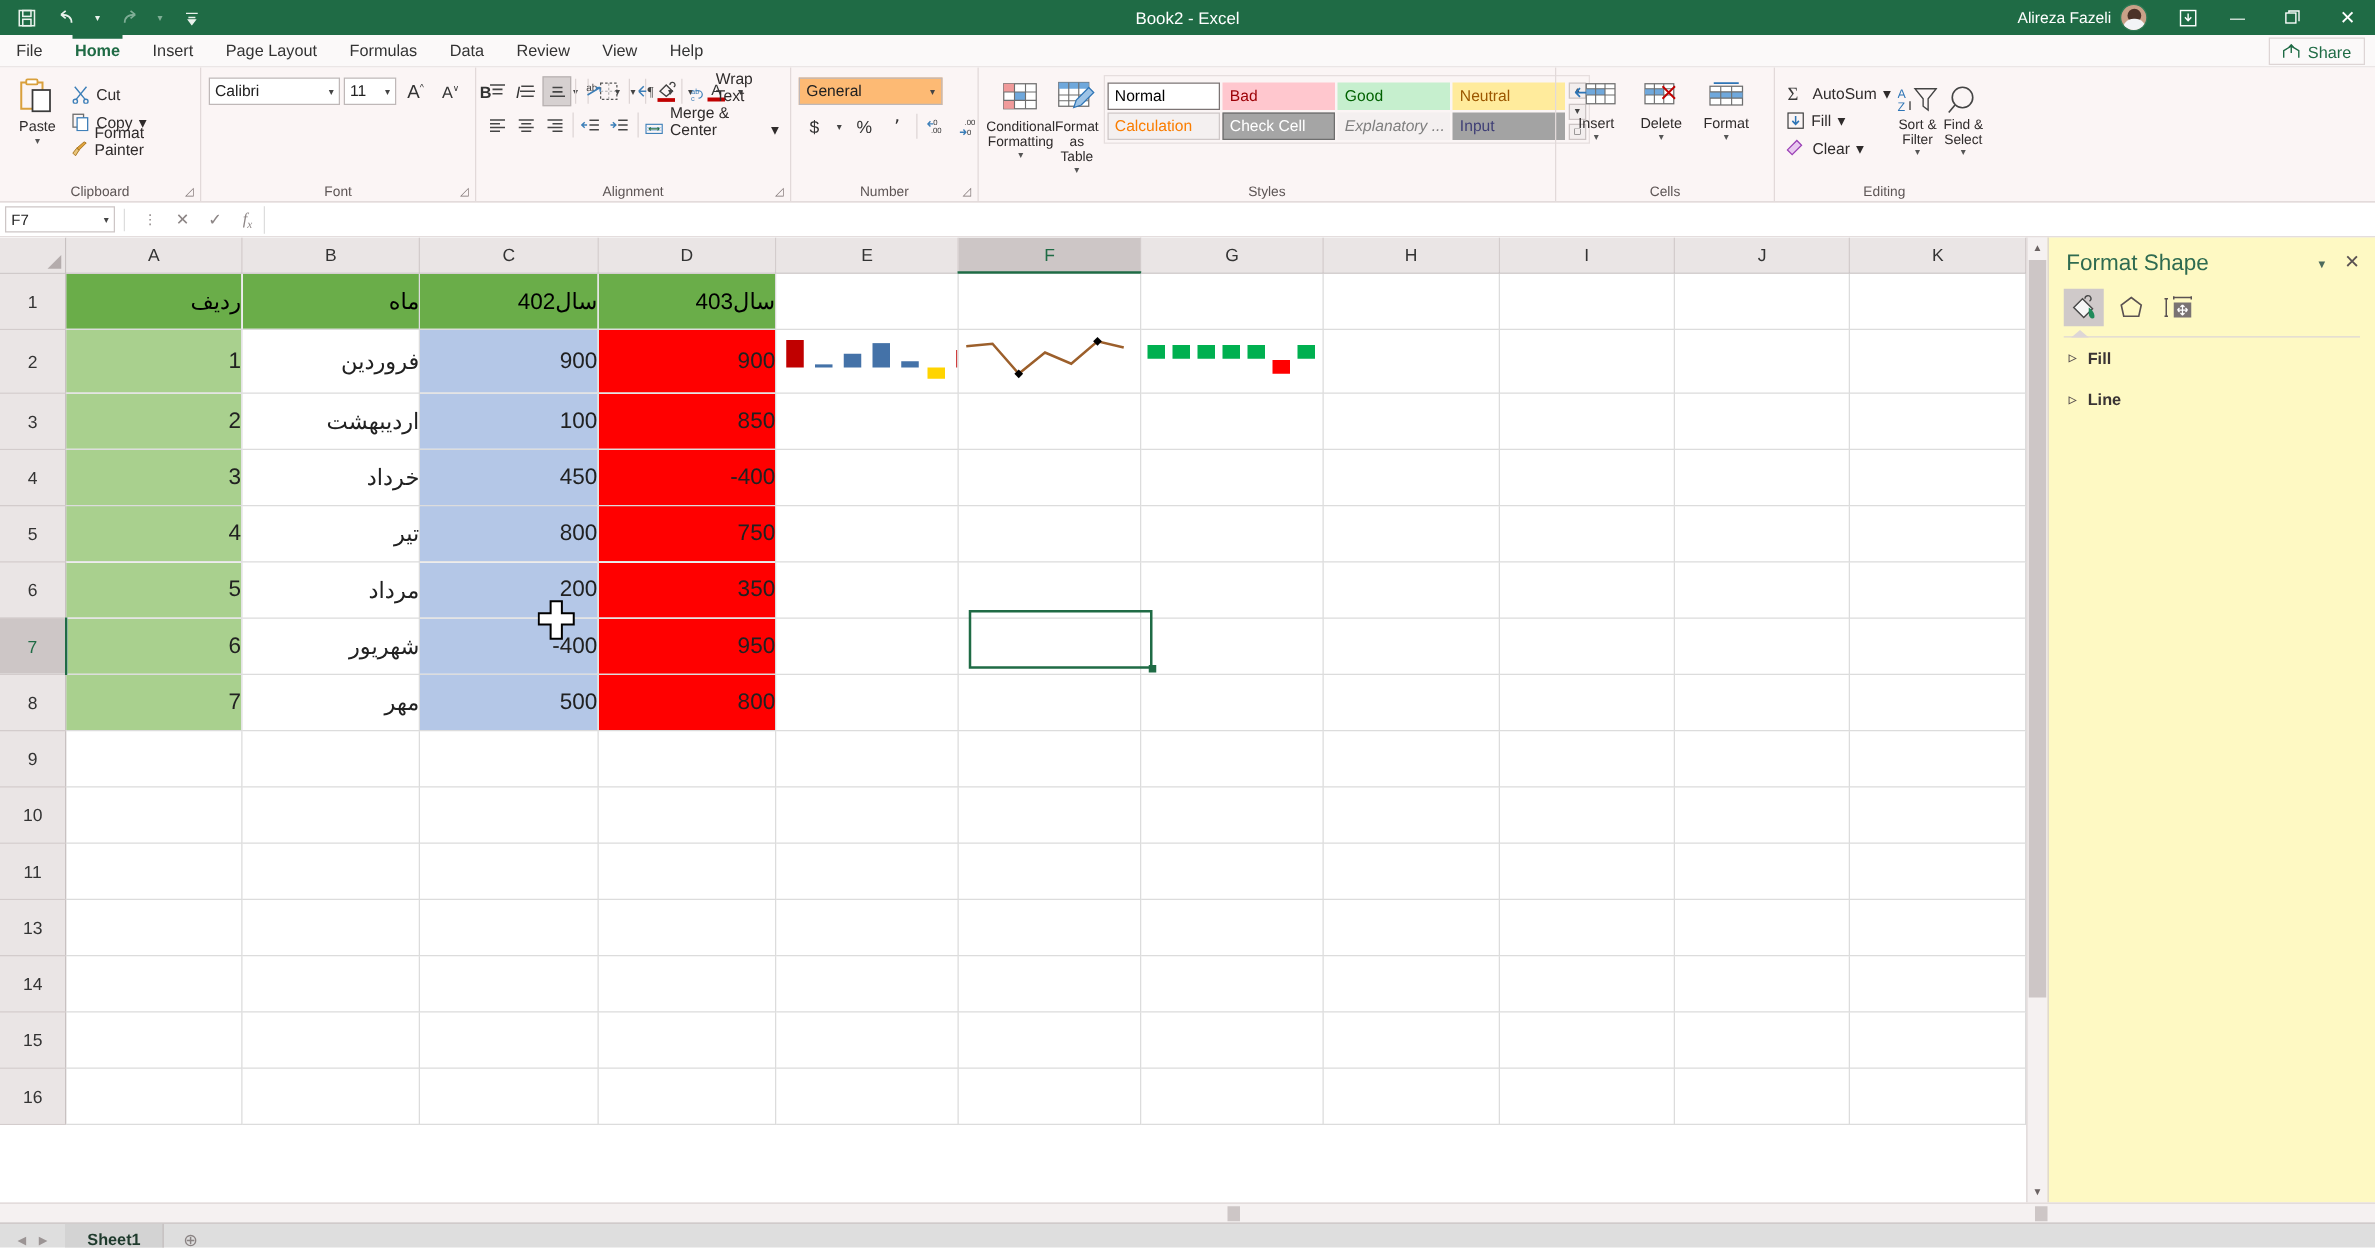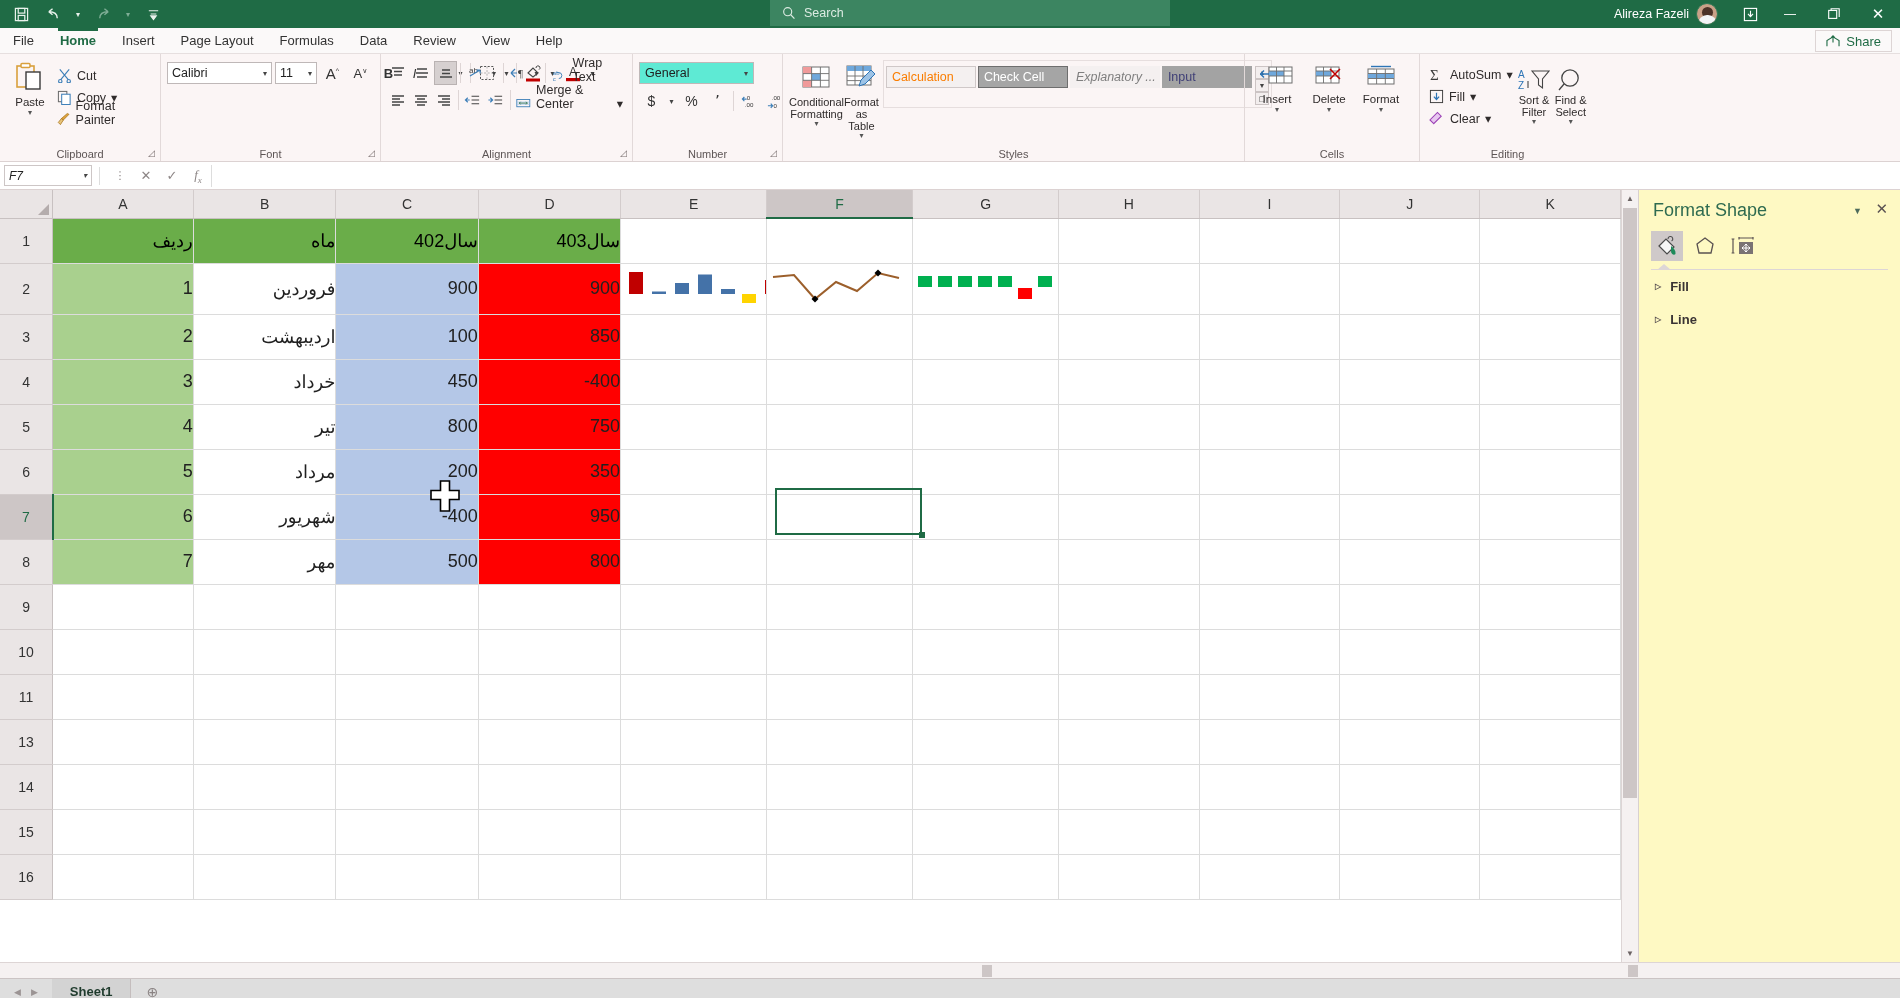--- a/index.html
+++ b/index.html
@@ -118,21 +118,21 @@
   }
   .caret{ font-size:8px; color:#444; }
   .iconbtn{
     width:25px;height:24px;display:flex;align-items:center;justify-content:center;
     cursor:pointer; font-size:13px; color:#333;
   }
   .iconbtn.sel{ background:#d6d0d0; border:1px solid #b9b2b2; }
   .sep{ width:1px; height:20px; background:#ded5d5; margin:0 2px; }
 
   .numfmt{
-    width:115px;height:22px;border:1px solid #bfb8b8;background:#5eead4;
+    width:115px;height:22px;border:1px solid #bfb8b8;background:#fdba74;
     font-size:12.5px; display:flex; align-items:center; padding:0 5px;
     justify-content:space-between; cursor:pointer;
   }
 
   
   .stylegal{ display:flex; flex-direction:column; gap:2px; padding-top:3px;}
   .stylerow{ display:flex; gap:2px; }
   .stylecell{
     width:90px;height:22px; display:flex; align-items:center; padding-left:5px;
     font-size:12.5px; cursor:pointer; border:1px solid transparent;
@@ -142,21 +142,21 @@
     width:14px;height:13px;border:1px solid #ccc4c4;background:#f3eeee;
     font-size:7px;text-align:center;line-height:12px;color:#444;cursor:pointer;
   }
 
   
   .fbar{ height:28px; display:flex; align-items:center; background:#fff;
          border-bottom:1px solid #dcd2d2; }
   .namebox{
     width:88px;height:21px;margin-left:4px;border:1px solid #cdc6c6;background:#fff;
     display:flex;align-items:center;justify-content:space-between;padding:0 4px;
-    font-size:12px; cursor:text;font-style:italic;
+    font-size:12px; cursor:text;
   }
   .fbsep{ width:1px;height:18px;background:#ddd; margin:0 7px; }
   .fbicon{ width:26px;height:22px;display:flex;align-items:center;justify-content:center;
            color:#8d8686; font-size:13px; cursor:pointer; }
   .finput{ flex:1; height:22px; border-left:1px solid #ddd; padding-left:8px;
            display:flex; align-items:center; font-size:13px; cursor:text; }
 
   
   .gridwrap{ position:relative; height:772px; display:flex; }
   .sheet{ position:relative; flex:1; overflow:hidden; background:#fff; }
@@ -296,27 +296,20 @@
       <svg width="15" height="14" viewBox="0 0 16 14">
           <path d="M3 3.5 H13 M5 7 H11 M8 13 L5 9 H11 Z" fill="#e9f2ec" stroke="#e9f2ec" stroke-width="1.1"></path>
         </svg>
     </div>
   </div>
 
   <div class="title-center">
     <span class="title-text">Book2  -  Excel</span>
   </div>
 
-  <div class="searchbox">
-    <svg width="14" height="14" viewBox="0 0 16 16">
-        <circle cx="6.5" cy="6.5" r="4.6" fill="none" stroke="#dcebe2" stroke-width="1.3"></circle>
-        <path d="M10 10 L14.2 14.4" stroke="#dcebe2" stroke-width="1.3"></path>
-      </svg>
-    <span>Search</span>
-  </div>
 
   <div class="titleright">
     <span class="acct-name">Alireza Fazeli</span>
     <div class="avatar"></div>
     <div class="winbtn ribbon-btn">
       <svg width="15" height="15" viewBox="0 0 16 16">
           <rect x="1.5" y="1.5" width="13" height="13" fill="none" stroke="#fff" stroke-width="1.2"></rect>
           <path d="M8 4 v6 M5.3 7.3 L8 10.2 L10.7 7.3" fill="none" stroke="#fff" stroke-width="1.2"></path>
         </svg>
     </div>
@@ -618,20 +611,26 @@
           <path d="M10 2 V21 M18 2 V21 M2 12 H26 M2 16.6 H26" stroke="#6e6e6e" stroke-width="0.9"></path>
           <path d="M26 6 L16 16 L14 22 L20 20 L30 10 Z" fill="#9dc3e6" stroke="#2e75b6" stroke-width="1"></path>
         </svg>
         <span class="lbl" style="font-size:11px">Format as</span>
         <span class="lbl" style="font-size:11px;margin-top:0">Table</span>
         <span class="car">▾</span>
       </div>
 
       <div style="display:flex;border:1px solid #e6dede;background:#fbf5f5;margin-left:4px;padding:2px">
         <div class="stylegal">
+          <div class="stylerow">
+            <div class="stylecell" style="background:#ffffff;color:#000;border:1.6px solid #7c7474">Normal</div>
+            <div class="stylecell" style="background:#ffc7ce;color:#9c0006">Bad</div>
+            <div class="stylecell" style="background:#c6efce;color:#006100">Good</div>
+            <div class="stylecell" style="background:#ffeb9c;color:#9c5700">Neutral</div>
+          </div>
           <div class="stylerow">
             <div class="stylecell" style="background:#f4f0f0;color:#fa7d00;border:1px solid #cfc8c8">Calculation</div>
             <div class="stylecell" style="background:#a5a5a5;color:#fff;border:1.8px solid #6e6e6e">Check Cell</div>
             <div class="stylecell" style="background:#f4f0f0;color:#7f7f7f;font-style:italic">Explanatory ...</div>
             <div class="stylecell" style="background:#a3a3a3;color:#3f3f76">Input</div>
           </div>
         </div>
         <div class="galscroll">
           <div>▲</div>
           <div>▼</div>

